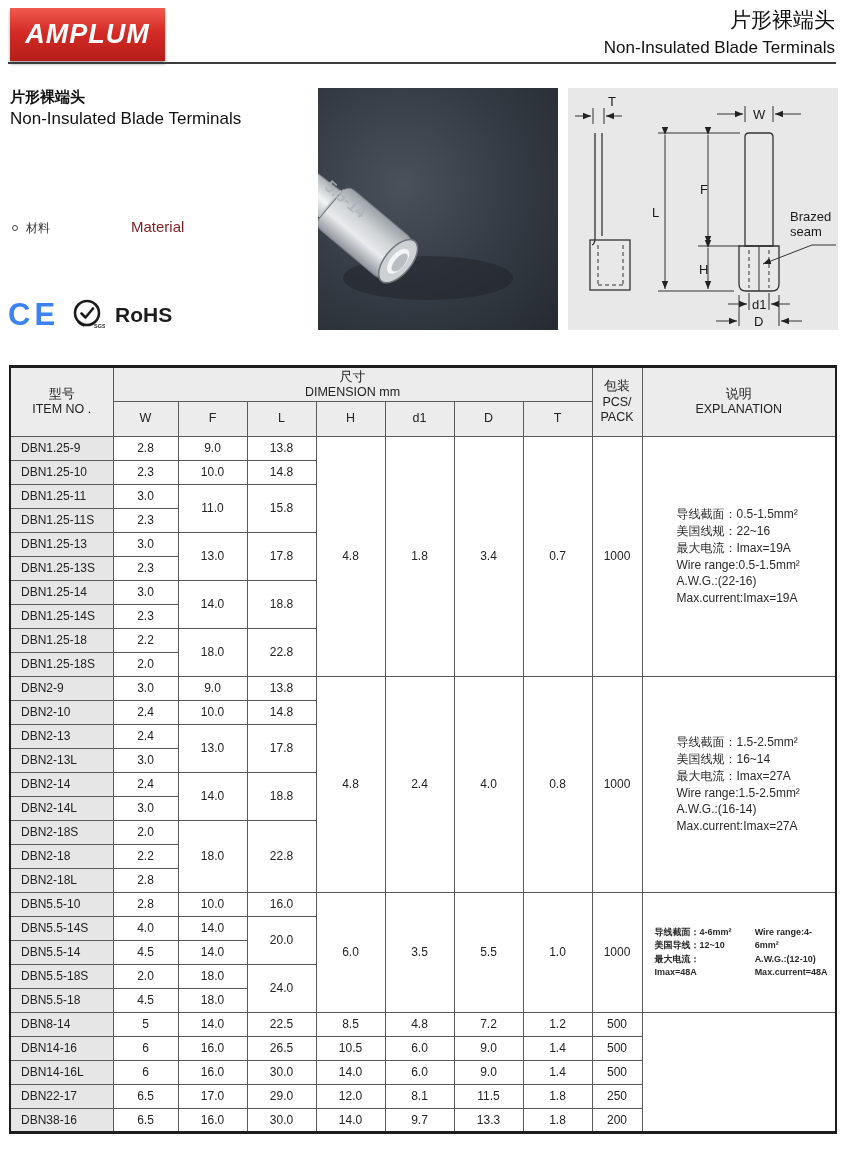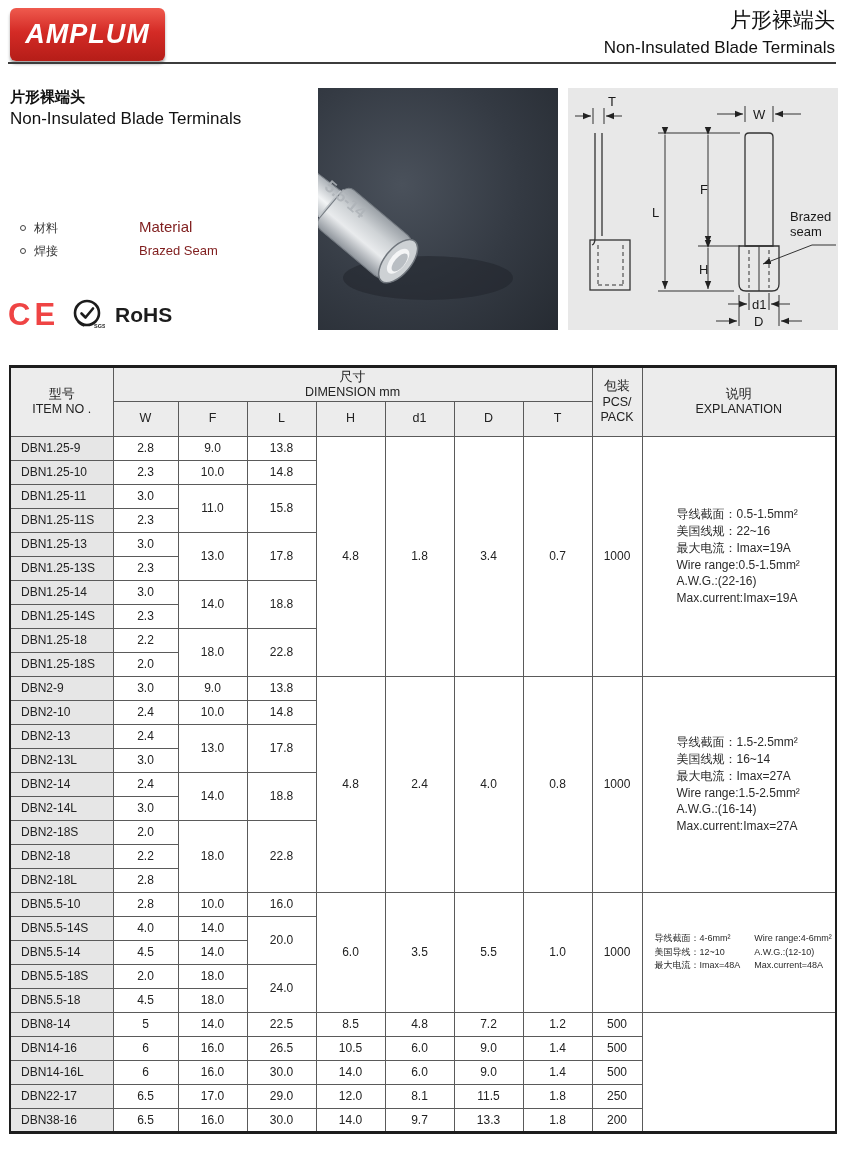--- a/index.html
+++ b/index.html
@@ -3,40 +3,40 @@
 <meta charset="utf-8">
 <style>
   * { margin:0; padding:0; box-sizing:border-box; }
   html,body { background:#fff; }
   body { font-family:"Liberation Sans", sans-serif; color:#222; }
   #page { position:relative; width:843px; height:1163px; background:#fff; overflow:hidden; }
 
   
   .logo { position:absolute; left:10px; top:8px; width:155px; height:53px;
           background:linear-gradient(180deg,#ef5a4e 0%,#d42b26 45%,#b51d18 100%);
-          border-radius:6px; display:flex; align-items:center; justify-content:center;
+          border-radius:0; display:flex; align-items:center; justify-content:center;
           box-shadow:0 3px 3px rgba(0,0,0,.35); }
   .logo span { color:#fff; font-weight:bold; font-style:italic; font-size:27px; letter-spacing:1px; }
   .head-titles { position:absolute; right:8px; top:6px; text-align:right; }
   .head-title-zh { font-size:21px; color:#111; }
   .head-title-en { font-size:17px; color:#111; margin-top:4px; }
   .head-rule { position:absolute; left:8px; top:62px; width:828px; height:0; border-top:2px solid #3c3c3c; }
 
   
   .intro { position:absolute; left:10px; top:88px; width:300px; }
   .intro-zh { font-size:15px; font-weight:bold; color:#111; }
   .intro-en { font-size:17px; color:#111; margin-top:2px; }
-  .materials { position:absolute; left:20px; top:218px; width:310px; }
+  .materials { position:absolute; left:12px; top:218px; width:310px; }
   .mat-row { display:flex; align-items:baseline; margin-bottom:6px; }
   .bullet { width:6px; height:6px; border:1.5px solid #444; border-radius:50%; margin-right:8px; flex:0 0 auto; position:relative; top:-1px; }
   .mat-zh { font-size:12px; color:#333; width:105px; flex:0 0 auto; }
   .mat-en { font-size:13px; color:#7f1d1d; }
   .mat-row.first .mat-en { font-size:15px; }
   .certs { position:absolute; left:8px; top:297px; display:flex; align-items:center; }
-  .ce-text { font-size:31px; font-weight:bold; letter-spacing:4px; color:#ef4444; }
+  .ce-text { font-size:31px; font-weight:bold; letter-spacing:4px; color:#3b82f6; }
   .cert-circle { margin-left:12px; }
   .rohs-text { margin-left:10px; font-size:21px; font-weight:bold; color:#1c1c1c; }
 
   
   .photo { position:absolute; left:318px; top:88px; width:240px; height:242px;
            background:radial-gradient(circle at 35% 40%, #4a515b 0%, #343a43 55%, #262b32 100%); }
   .diagram { position:absolute; left:568px; top:88px; width:270px; height:242px; background:#e8e8e8; }
   .dline { stroke:#333; stroke-width:1.3; fill:none; }
   .dthin { stroke:#333; stroke-width:1; fill:none; }
   .ddash { stroke:#333; stroke-width:1; fill:none; stroke-dasharray:4 3; }
@@ -46,21 +46,21 @@
   table.spec { position:absolute; left:9px; top:365px; width:826px; border-collapse:collapse;
                font-size:12px; color:#222; table-layout:fixed; }
   table.spec { border:2px solid #1d1d1d; border-top-width:3px; border-bottom-width:3px; }
   .spec th, .spec td { border:1px solid #5a5a5a; text-align:center; vertical-align:middle;
                        padding:0; height:24px; line-height:1.25; }
   .spec thead th { background:#ececec; font-weight:normal; height:35px; font-size:12.5px; }
   .spec thead .zh { font-size:13px; }
   .spec td.item { background:#e6e6e6; text-align:left; padding-left:10px;margin-left:11px; }
   .spec td.expl { text-align:left; padding-left:34px; font-size:12px; line-height:1.4; color:#2a2a2a; }
   .spec td.expl.small { padding-left:12px; font-size:9px; line-height:1.5; }
-  .spec td.expl .colwrap { display:flex; gap:14px; }
+  .spec td.expl .colwrap { display:flex; gap:14px;font-weight:bold; }
 </style>
 </head>
 <body>
 
 <div id="page">
 
   <div class="logo">
     <span>AMPLUM</span>
   </div>
   <div class="head-titles">
@@ -71,25 +71,20 @@
 
   <div class="intro">
     <div class="intro-zh">片形裸端头</div>
     <div class="intro-en">Non-Insulated Blade Terminals</div>
   </div>
   <div class="materials">
       <div class="mat-row first">
         <span class="bullet"></span>
         <span class="mat-zh">材料</span>
         <span class="mat-en">Material</span>
-      </div>
-      <div class="mat-row">
-        <span class="bullet"></span>
-        <span class="mat-zh">焊接</span>
-        <span class="mat-en">Brazed Seam</span>
       </div>
     </div>
 
   <div class="certs">
     <span class="ce-text">CE</span>
     <svg class="cert-circle" width="34" height="34" viewBox="0 0 34 34">
       <circle cx="16" cy="15" r="12" fill="none" stroke="#1c1c1c" stroke-width="2.6"></circle>
       <path d="M10.5 15.5 L14.5 19.5 L22 10.5" fill="none" stroke="#1c1c1c" stroke-width="2.6" stroke-linecap="round" stroke-linejoin="round"></path>
       <path d="M7 24 A 13 13 0 0 0 13 28" fill="none" stroke="#1c1c1c" stroke-width="1.6"></path>
       <text x="23" y="30" font-size="5.5" font-weight="bold" fill="#1c1c1c">SGS</text>

